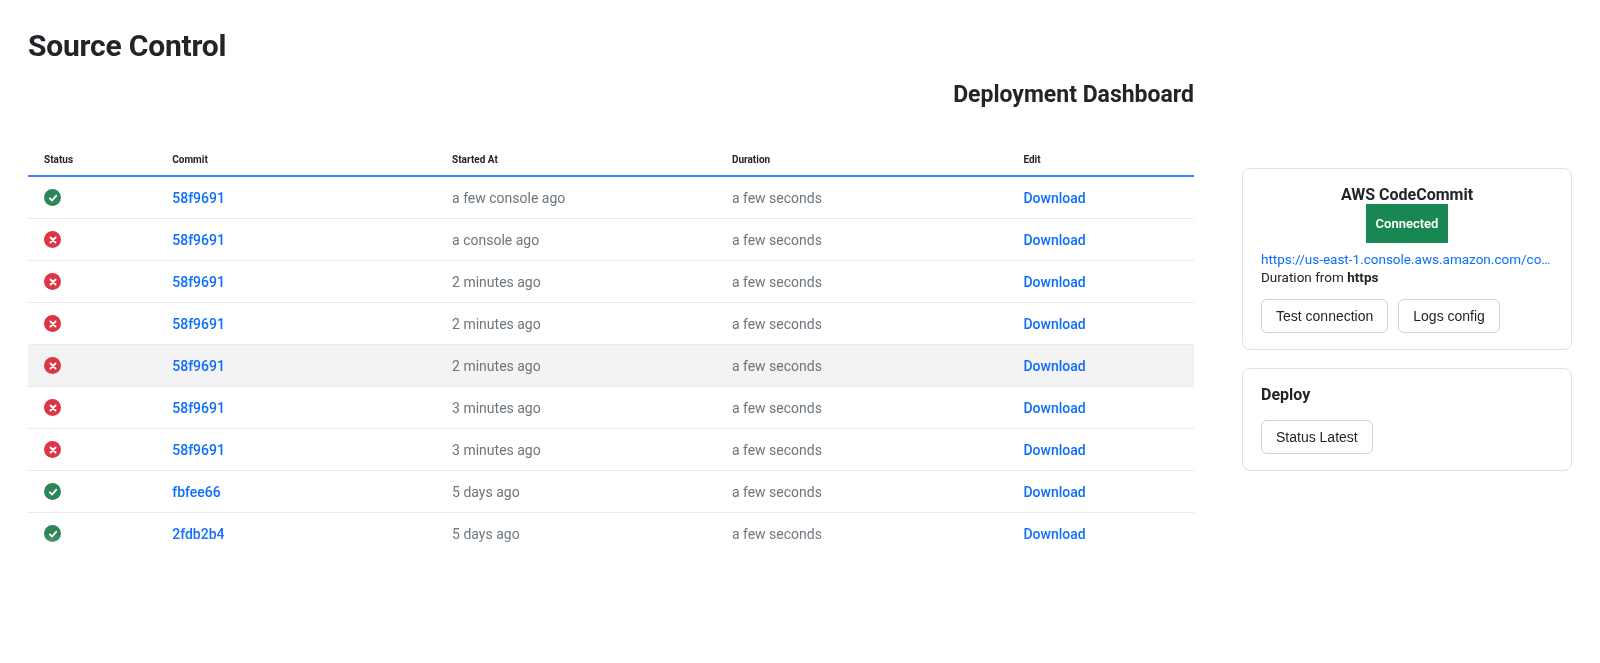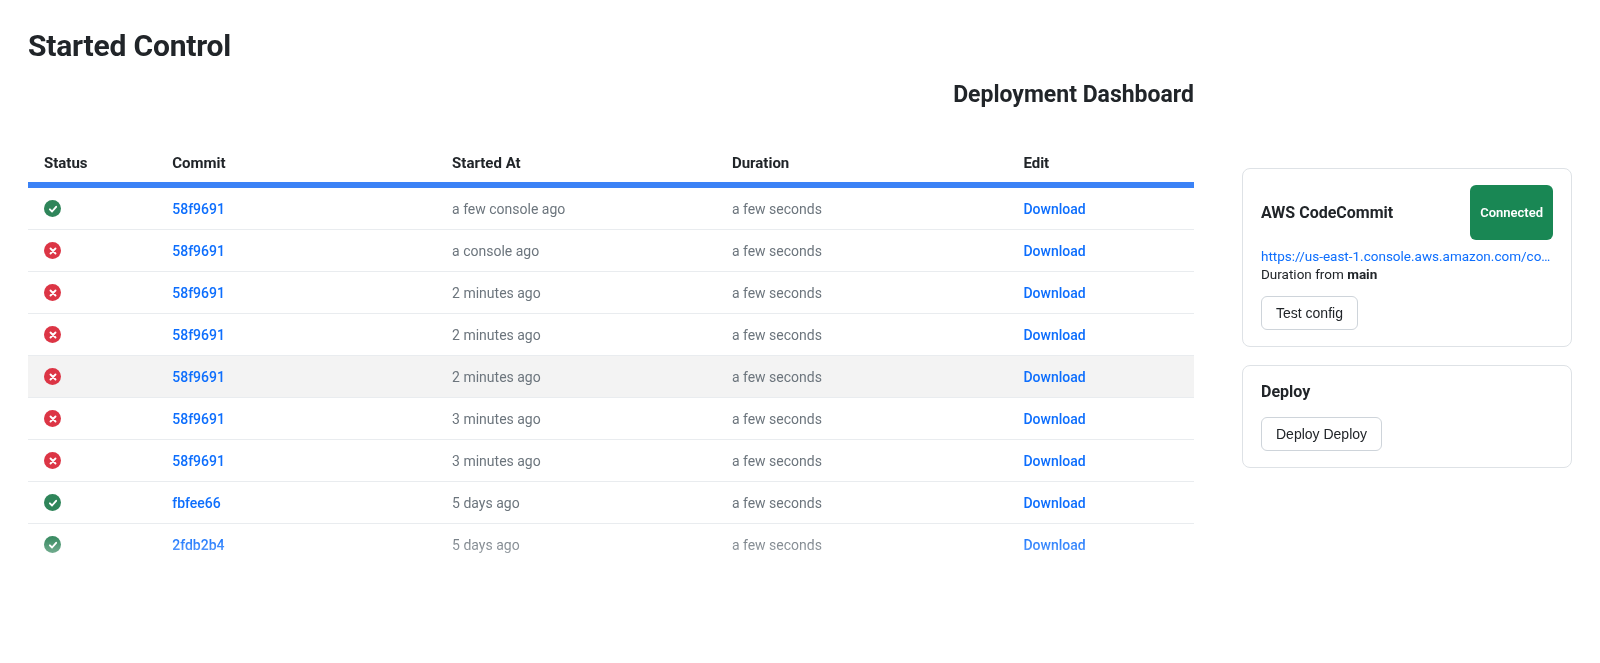--- a/index.html
+++ b/index.html
@@ -41,23 +41,23 @@
     pointer-events: none;
   }
   table {
     width: 100%;
     border-collapse: collapse;
     table-layout: fixed;
   }
   thead th {
     text-align: left;
     font-weight: 700;
-    font-size: 15px;
+    font-size: 10px;
     padding: 10px 16px;
-    border-bottom: 6px solid #3b82f6;
+    border-bottom: 2px solid #3b82f6;
   }
   tbody td {
     padding: 12px 16px;
     border-top: 1px solid #e9ecef;
     font-size: 14px;
     color: #6c757d;
   }
   tbody tr:first-child td { border-top: none; }
   tbody tr.hovered { background: #f3f3f3; }
   col.c-status { width: 11%; }
@@ -86,29 +86,30 @@
   .card {
     border: 1px solid #dee2e6;
     border-radius: 8px;
     padding: 16px 18px;
     margin-bottom: 18px;
     background: #fff;
   }
   .card-head {
     display: flex; align-items: center; justify-content: space-between;
     margin-bottom: 8px;
+    flex-direction: column;
   }
   .card-title { font-size: 16px; font-weight: 700; }
   .badge {
     background: #198754;
     color: #fff;
-    border-radius: 6px;
+    border-radius: 0;
     font-size: 13px;
     font-weight: 600;
-    padding: 20px 10px;
+    padding: 12px 10px;
   }
   .card .url {
     color: #0d6efd;
     text-decoration: none;
     font-size: 13.5px;
     display: block;
     white-space: nowrap;
     overflow: hidden;
     text-overflow: ellipsis;
     margin-bottom: 2px;
@@ -131,21 +132,21 @@
     color: #212529;
   }
   .deploy-current { font-size: 13.5px; margin: 4px 0 14px 0; }
   .deploy-current a { color: #0d6efd; text-decoration: none; }
 </style>
 </head>
 <body>
 
 <div class="page">
   <div class="main">
-    <h1 class="page-title">Started Control</h1>
+    <h1 class="page-title">Source Control</h1>
     <h2 class="dashboard-title">Deployment Dashboard</h2>
 
     <div class="table-wrap">
       <table>
         <colgroup>
           <col class="c-status">
             <col class="c-commit">
             <col class="c-started">
             <col class="c-duration">
             <col class="c-logs">
@@ -266,25 +267,26 @@
   </div>
 
   <aside class="side">
     <div class="card">
       <div class="card-head">
         <span class="card-title">AWS CodeCommit</span>
         <span class="badge">Connected</span>
       </div>
       <a href="#" class="url">https://us-east-1.console.aws.amazon.com/code...</a>
       <div class="deploy-from">
-        <span>Duration from </span><span class="branch">main</span>
+        <span>Duration from </span><span class="branch">https</span>
       </div>
       <div class="btn-row">
-        <button class="btn">Test config</button>
+        <button class="btn">Test connection</button>
+        <button class="btn">Logs config</button>
       </div>
     </div>
 
     <div class="card">
       <div class="card-title" style="margin-bottom:16px">Deploy</div>
-      <button class="btn">Deploy Deploy</button>
+      <button class="btn">Status Latest</button>
     </div>
   </aside>
 </div>
 
 </body></html>

